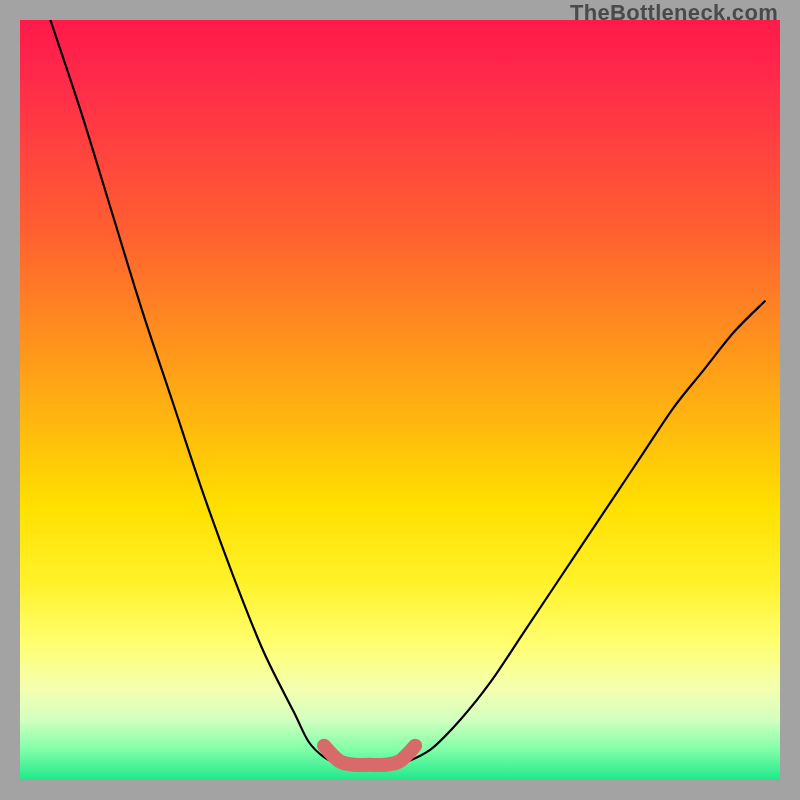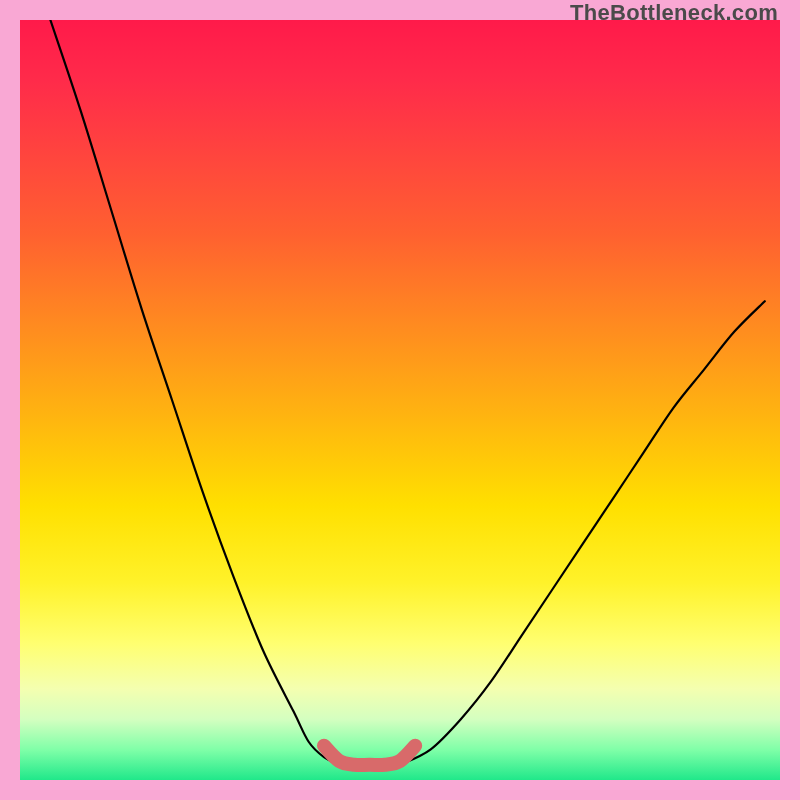--- a/index.html
+++ b/index.html
@@ -8,21 +8,21 @@
     width: 800px;
     height: 800px;
     background: #000;
     overflow: hidden;
   }
   .frame {
     position: absolute;
     top: 0; left: 0;
     width: 800px;
     height: 800px;
-    background: #f9a8d4;
+    background: #a3a3a3;
   }
   .plot-area {
     position: absolute;
     top: 20px;
     left: 20px;
     width: 760px;
     height: 760px;
     overflow: hidden;
   }
   .gradient {

